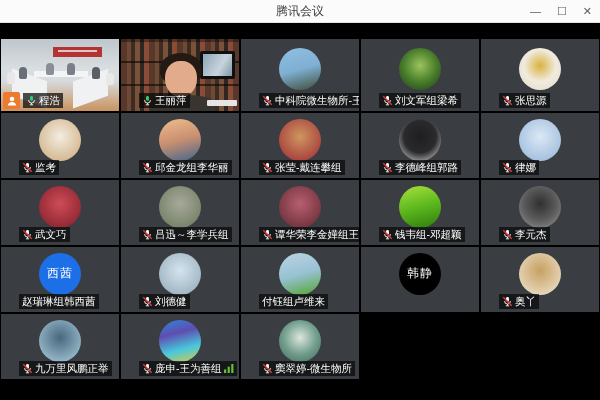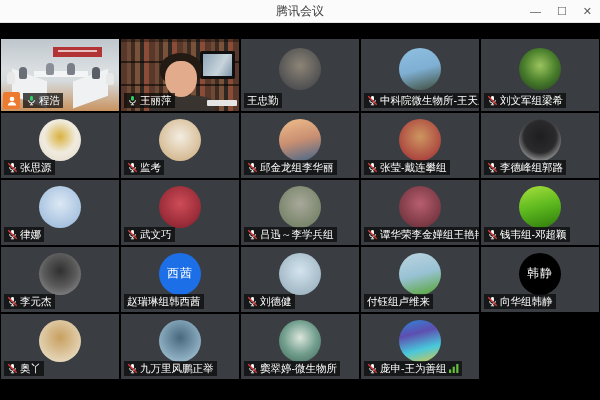--- a/index.html
+++ b/index.html
@@ -23,21 +23,21 @@
   .tile.active{box-shadow:inset 0 0 0 2px #26b24e;}
   
   .avatar{
     position:absolute;left:50%;top:calc(50% - 27px);transform:translateX(-50%);
     width:42px;height:42px;border-radius:50%;
     display:flex;align-items:center;justify-content:center;
   }
   .avatar .avatar-text{color:#fff;font-size:12px;letter-spacing:1px;}
   
   .label{
-    position:absolute;left:3px;bottom:3px;max-width:calc(100% - 6px);
+    position:absolute;left:18px;bottom:3px;max-width:calc(100% - 6px);
     background:rgba(8,8,8,.72);height:15px;line-height:15px;
     padding:0 3px;display:flex;align-items:center;gap:2px;
     color:#fff;font-size:10.5px;white-space:nowrap;overflow:hidden;
   }
   .label.shifted{left:22px;margin-top:48px;}
   .label svg{flex:0 0 auto;}
   .pname{overflow:hidden;text-overflow:clip;}
   
   .presenter{
     position:absolute;left:2px;bottom:2px;width:17px;height:17px;border-radius:2px;
@@ -136,31 +136,20 @@
         <path d="M2.8 5.6a3.2 3.2 0 0 0 6.4 0" fill="none" stroke="#fff" stroke-width="1"></path>
         <line x1="6" y1="8.8" x2="6" y2="10.3" stroke="#fff" stroke-width="1"></line>
         <line x1="4.2" y1="10.7" x2="7.8" y2="10.7" stroke="#fff" stroke-width="1"></line>
       </svg>
       <span class="pname">王丽萍</span>
 
     </div>
 
   </div>
       <div class="tile">
-    <div class="avatar" style="background: radial-gradient(circle at 50% 42%, rgb(140, 132, 118), rgb(58, 61, 68));">
-      
-    </div>
-    <div class="label">
-
-      <span class="pname">王忠勤</span>
-
-    </div>
-
-  </div>
-      <div class="tile">
     <div class="avatar" style="background: linear-gradient(165deg, rgb(143, 192, 224), rgb(127, 176, 212), rgb(62, 76, 56));">
       
     </div>
     <div class="label">
       <svg class="mic" width="11" height="11" viewBox="0 0 12 12">
         <rect x="4.4" y="1" width="3.2" height="5.2" rx="1.6" fill="#fff"></rect>
         <path d="M2.8 5.6a3.2 3.2 0 0 0 6.4 0" fill="none" stroke="#fff" stroke-width="1"></path>
         <line x1="6" y1="8.8" x2="6" y2="10.3" stroke="#fff" stroke-width="1"></line>
         <line x1="4.2" y1="10.7" x2="7.8" y2="10.7" stroke="#fff" stroke-width="1"></line>
         <line x1="1.4" y1="1.4" x2="10.6" y2="10.6" stroke="#E03B3B" stroke-width="1.5"></line>
@@ -424,32 +413,20 @@
 
       <span class="pname">付钰组卢维来</span>
 
     </div>
 
   </div>
       <div class="tile">
     <div class="avatar" style="background: #000000;">
       <span class="avatar-text">韩静</span>
     </div>
-    <div class="label">
-      <svg class="mic" width="11" height="11" viewBox="0 0 12 12">
-        <rect x="4.4" y="1" width="3.2" height="5.2" rx="1.6" fill="#fff"></rect>
-        <path d="M2.8 5.6a3.2 3.2 0 0 0 6.4 0" fill="none" stroke="#fff" stroke-width="1"></path>
-        <line x1="6" y1="8.8" x2="6" y2="10.3" stroke="#fff" stroke-width="1"></line>
-        <line x1="4.2" y1="10.7" x2="7.8" y2="10.7" stroke="#fff" stroke-width="1"></line>
-        <line x1="1.4" y1="1.4" x2="10.6" y2="10.6" stroke="#E03B3B" stroke-width="1.5"></line>
-      </svg>
-
-      <span class="pname">向华组韩静</span>
-
-    </div>
 
   </div>
       <div class="tile">
     <div class="avatar" style="background: radial-gradient(circle at 50% 42%, rgb(200, 160, 96), rgb(239, 232, 216));">
       
     </div>
     <div class="label">
       <svg class="mic" width="11" height="11" viewBox="0 0 12 12">
         <rect x="4.4" y="1" width="3.2" height="5.2" rx="1.6" fill="#fff"></rect>
         <path d="M2.8 5.6a3.2 3.2 0 0 0 6.4 0" fill="none" stroke="#fff" stroke-width="1"></path>
@@ -470,38 +447,20 @@
     <div class="label">
       <svg class="mic" width="11" height="11" viewBox="0 0 12 12">
         <rect x="4.4" y="1" width="3.2" height="5.2" rx="1.6" fill="#fff"></rect>
         <path d="M2.8 5.6a3.2 3.2 0 0 0 6.4 0" fill="none" stroke="#fff" stroke-width="1"></path>
         <line x1="6" y1="8.8" x2="6" y2="10.3" stroke="#fff" stroke-width="1"></line>
         <line x1="4.2" y1="10.7" x2="7.8" y2="10.7" stroke="#fff" stroke-width="1"></line>
         <line x1="1.4" y1="1.4" x2="10.6" y2="10.6" stroke="#E03B3B" stroke-width="1.5"></line>
       </svg>
 
       <span class="pname">九万里风鹏正举</span>
-
-    </div>
-
-  </div>
-      <div class="tile">
-    <div class="avatar" style="background: radial-gradient(circle at 50% 42%, rgb(220, 230, 220), rgb(116, 160, 144), rgb(62, 100, 84));">
-      
-    </div>
-    <div class="label">
-      <svg class="mic" width="11" height="11" viewBox="0 0 12 12">
-        <rect x="4.4" y="1" width="3.2" height="5.2" rx="1.6" fill="#fff"></rect>
-        <path d="M2.8 5.6a3.2 3.2 0 0 0 6.4 0" fill="none" stroke="#fff" stroke-width="1"></path>
-        <line x1="6" y1="8.8" x2="6" y2="10.3" stroke="#fff" stroke-width="1"></line>
-        <line x1="4.2" y1="10.7" x2="7.8" y2="10.7" stroke="#fff" stroke-width="1"></line>
-        <line x1="1.4" y1="1.4" x2="10.6" y2="10.6" stroke="#E03B3B" stroke-width="1.5"></line>
-      </svg>
-
-      <span class="pname">窦翠婷-微生物所</span>
 
     </div>
 
   </div>
       <div class="tile">
     <div class="avatar" style="background: linear-gradient(165deg, rgb(46, 134, 216), rgb(94, 78, 176), rgb(72, 200, 220), rgb(216, 200, 74));">
       
     </div>
     <div class="label">
       <svg class="mic" width="11" height="11" viewBox="0 0 12 12">
@@ -514,15 +473,33 @@
 
       <span class="pname">庞申-王为善组</span>
       <svg class="signal" width="10" height="9" viewBox="0 0 11 10">
         <rect x="0" y="6" width="2.4" height="4" fill="#67C23A"></rect>
         <rect x="4" y="3" width="2.4" height="7" fill="#67C23A"></rect>
         <rect x="8" y="0" width="2.4" height="10" fill="#67C23A"></rect>
       </svg>
     </div>
 
   </div>
+      <div class="tile">
+    <div class="avatar" style="background: radial-gradient(circle at 50% 42%, rgb(220, 230, 220), rgb(116, 160, 144), rgb(62, 100, 84));">
+      
+    </div>
+    <div class="label">
+      <svg class="mic" width="11" height="11" viewBox="0 0 12 12">
+        <rect x="4.4" y="1" width="3.2" height="5.2" rx="1.6" fill="#fff"></rect>
+        <path d="M2.8 5.6a3.2 3.2 0 0 0 6.4 0" fill="none" stroke="#fff" stroke-width="1"></path>
+        <line x1="6" y1="8.8" x2="6" y2="10.3" stroke="#fff" stroke-width="1"></line>
+        <line x1="4.2" y1="10.7" x2="7.8" y2="10.7" stroke="#fff" stroke-width="1"></line>
+        <line x1="1.4" y1="1.4" x2="10.6" y2="10.6" stroke="#E03B3B" stroke-width="1.5"></line>
+      </svg>
+
+      <span class="pname">窦翠婷-微生物所</span>
+
+    </div>
+
+  </div>
     </div>
   <div class="bottom-strip"></div>
 </div>
 
 </body></html>

